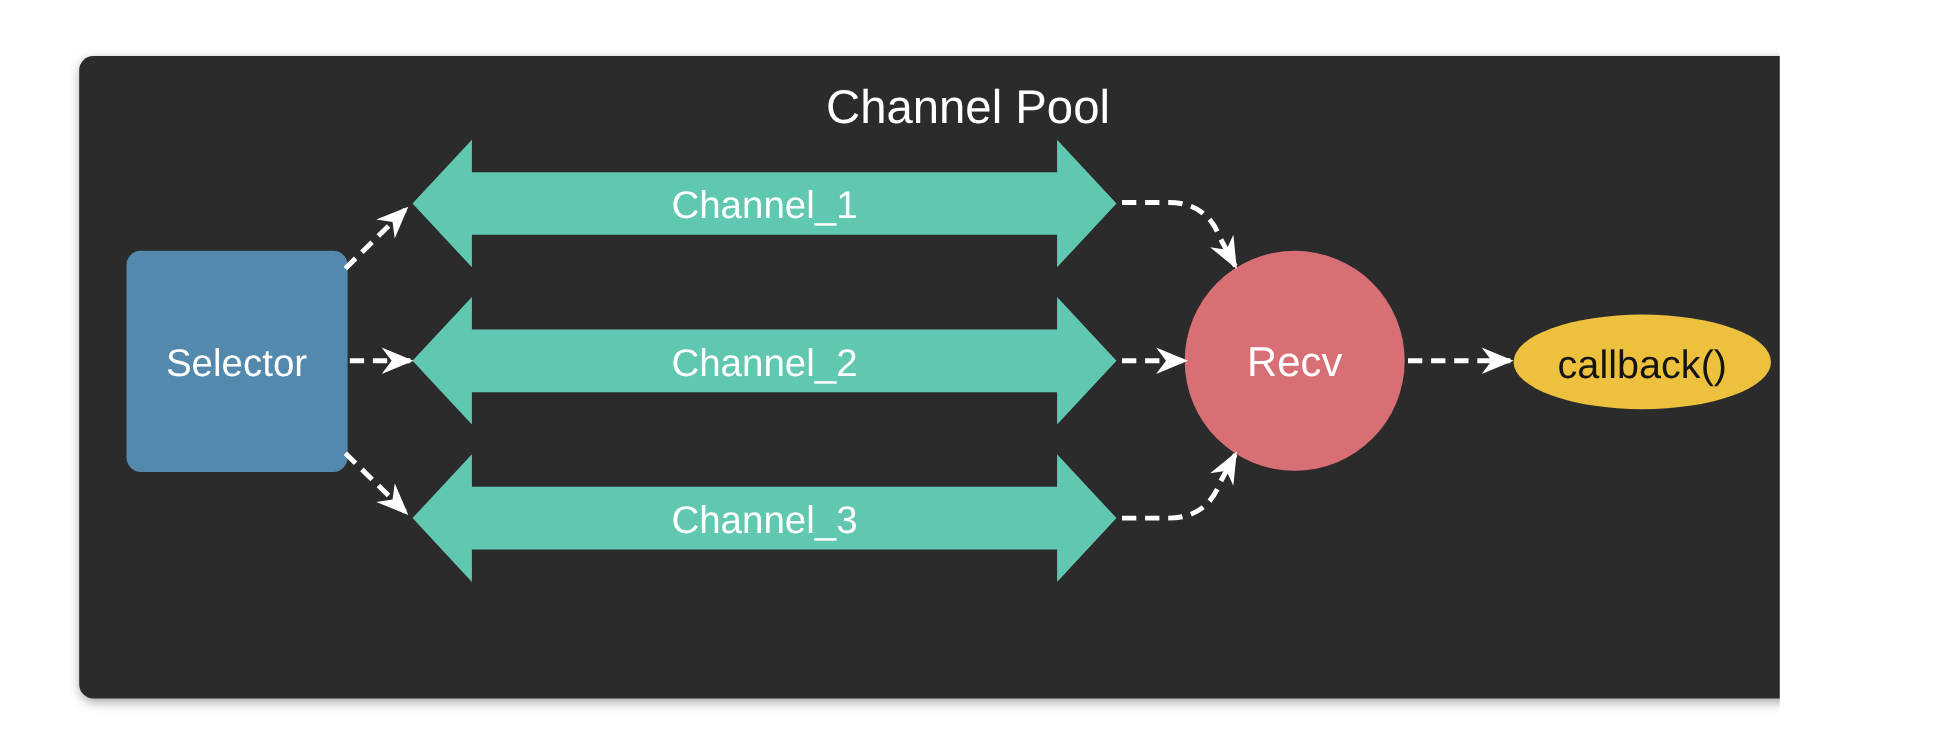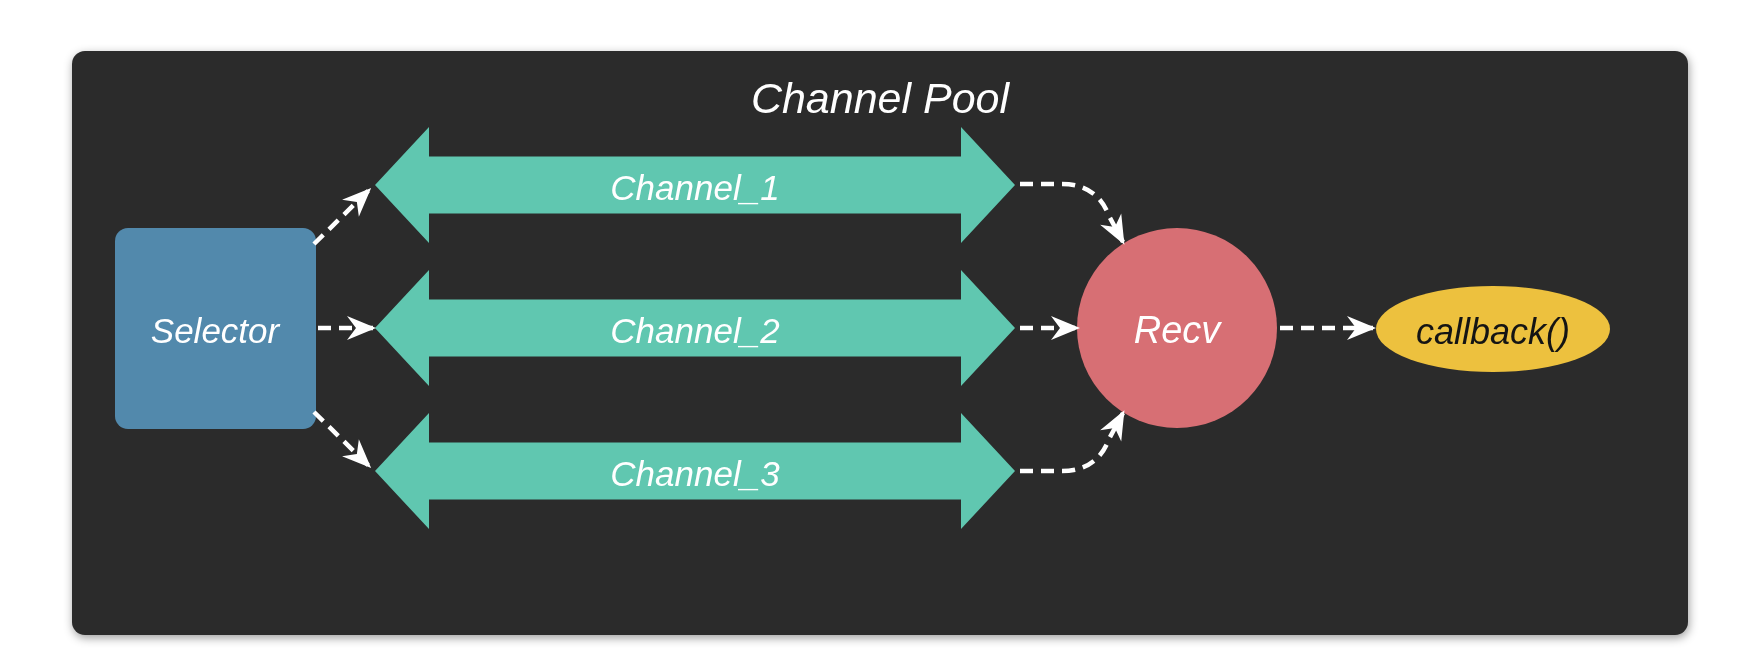--- a/index.html
+++ b/index.html
@@ -3,25 +3,24 @@
 <meta charset="utf-8">
 <style>
   html, body {
     margin: 0;
     padding: 0;
     background: #ffffff;
     font-family: "Liberation Sans", "DejaVu Sans", sans-serif;
   }
   .canvas {
     position: relative;
-    width: 1760px;
+    width: 1618px;
     height: 672px;
     background: var(--page-bg, #ffffff);
     overflow: hidden;
-    font-style: italic;
   }
   svg.diagram { display: block; }
   .panel {
     fill: var(--panel-bg, #2b2b2b);
     filter: drop-shadow(1px 3px 5px rgba(0,0,0,0.38));
   }
   .channel-arrow { fill: var(--channel-teal, #60c7b0); }
   .selector-box  { fill: var(--selector-blue, #5289ac); }
   .recv-circle   { fill: var(--recv-red, #d76f74); }
   .callback-ellipse { fill: var(--callback-yellow, #edc13e); }

